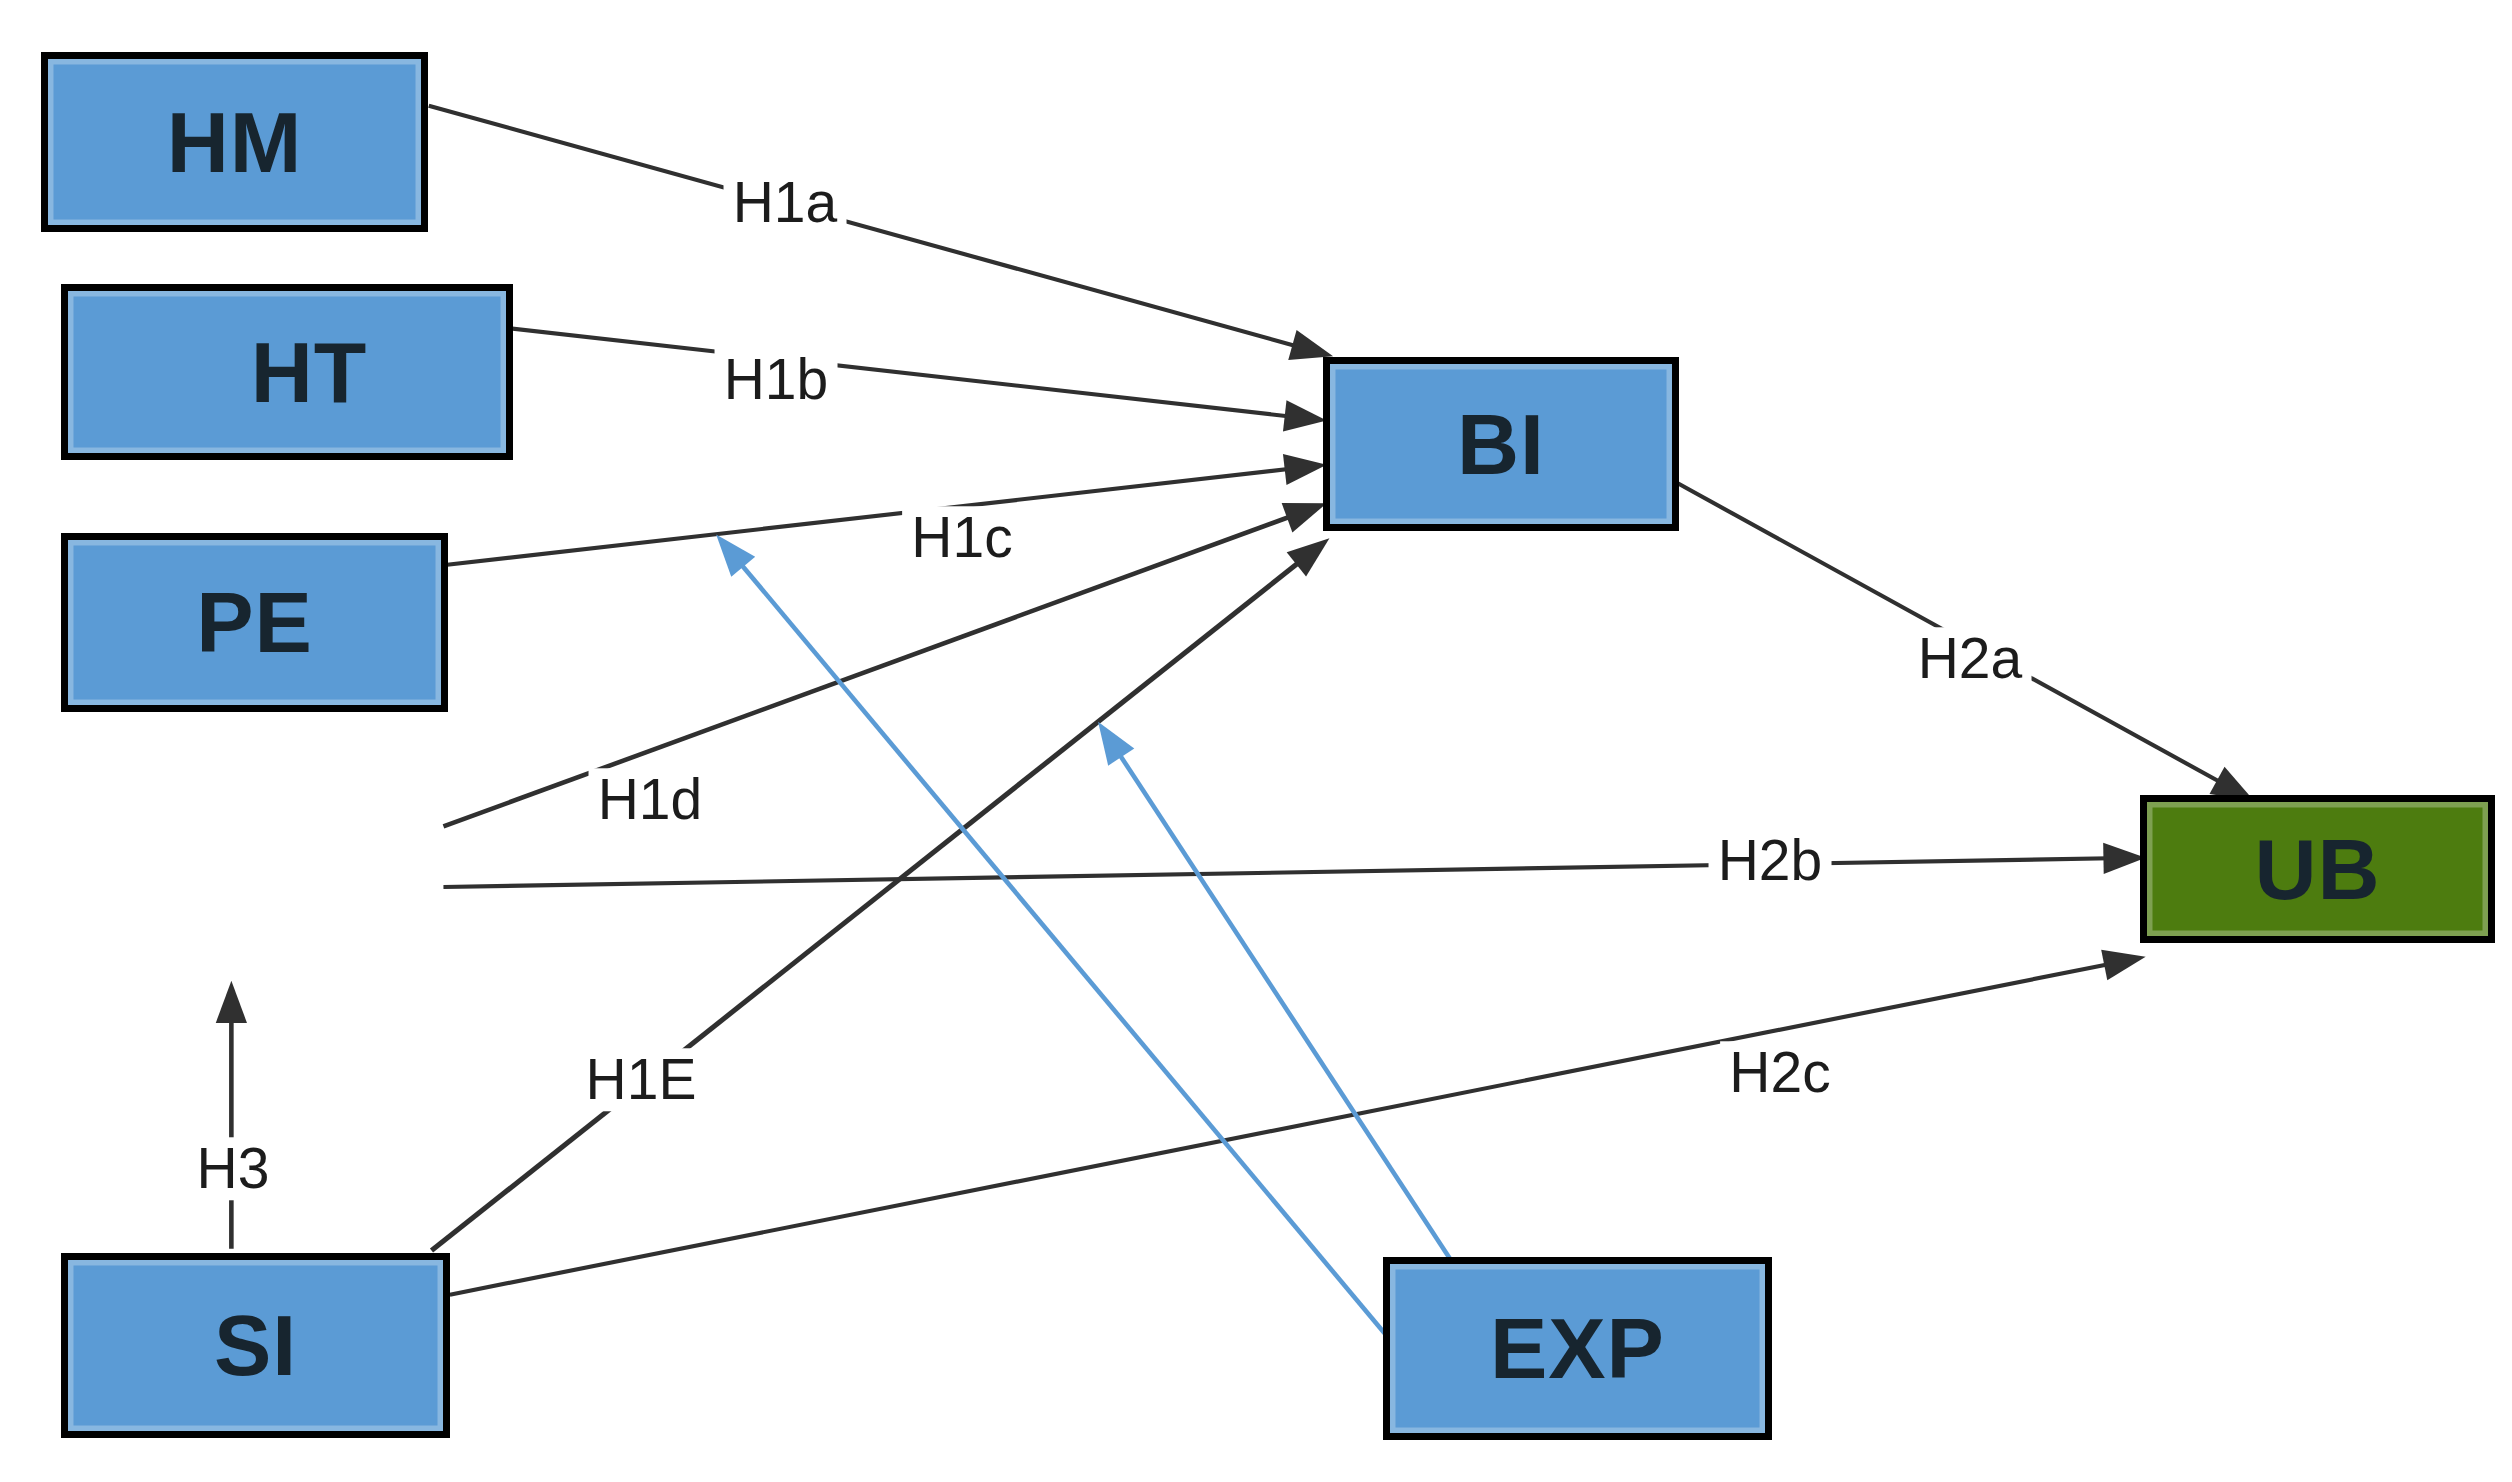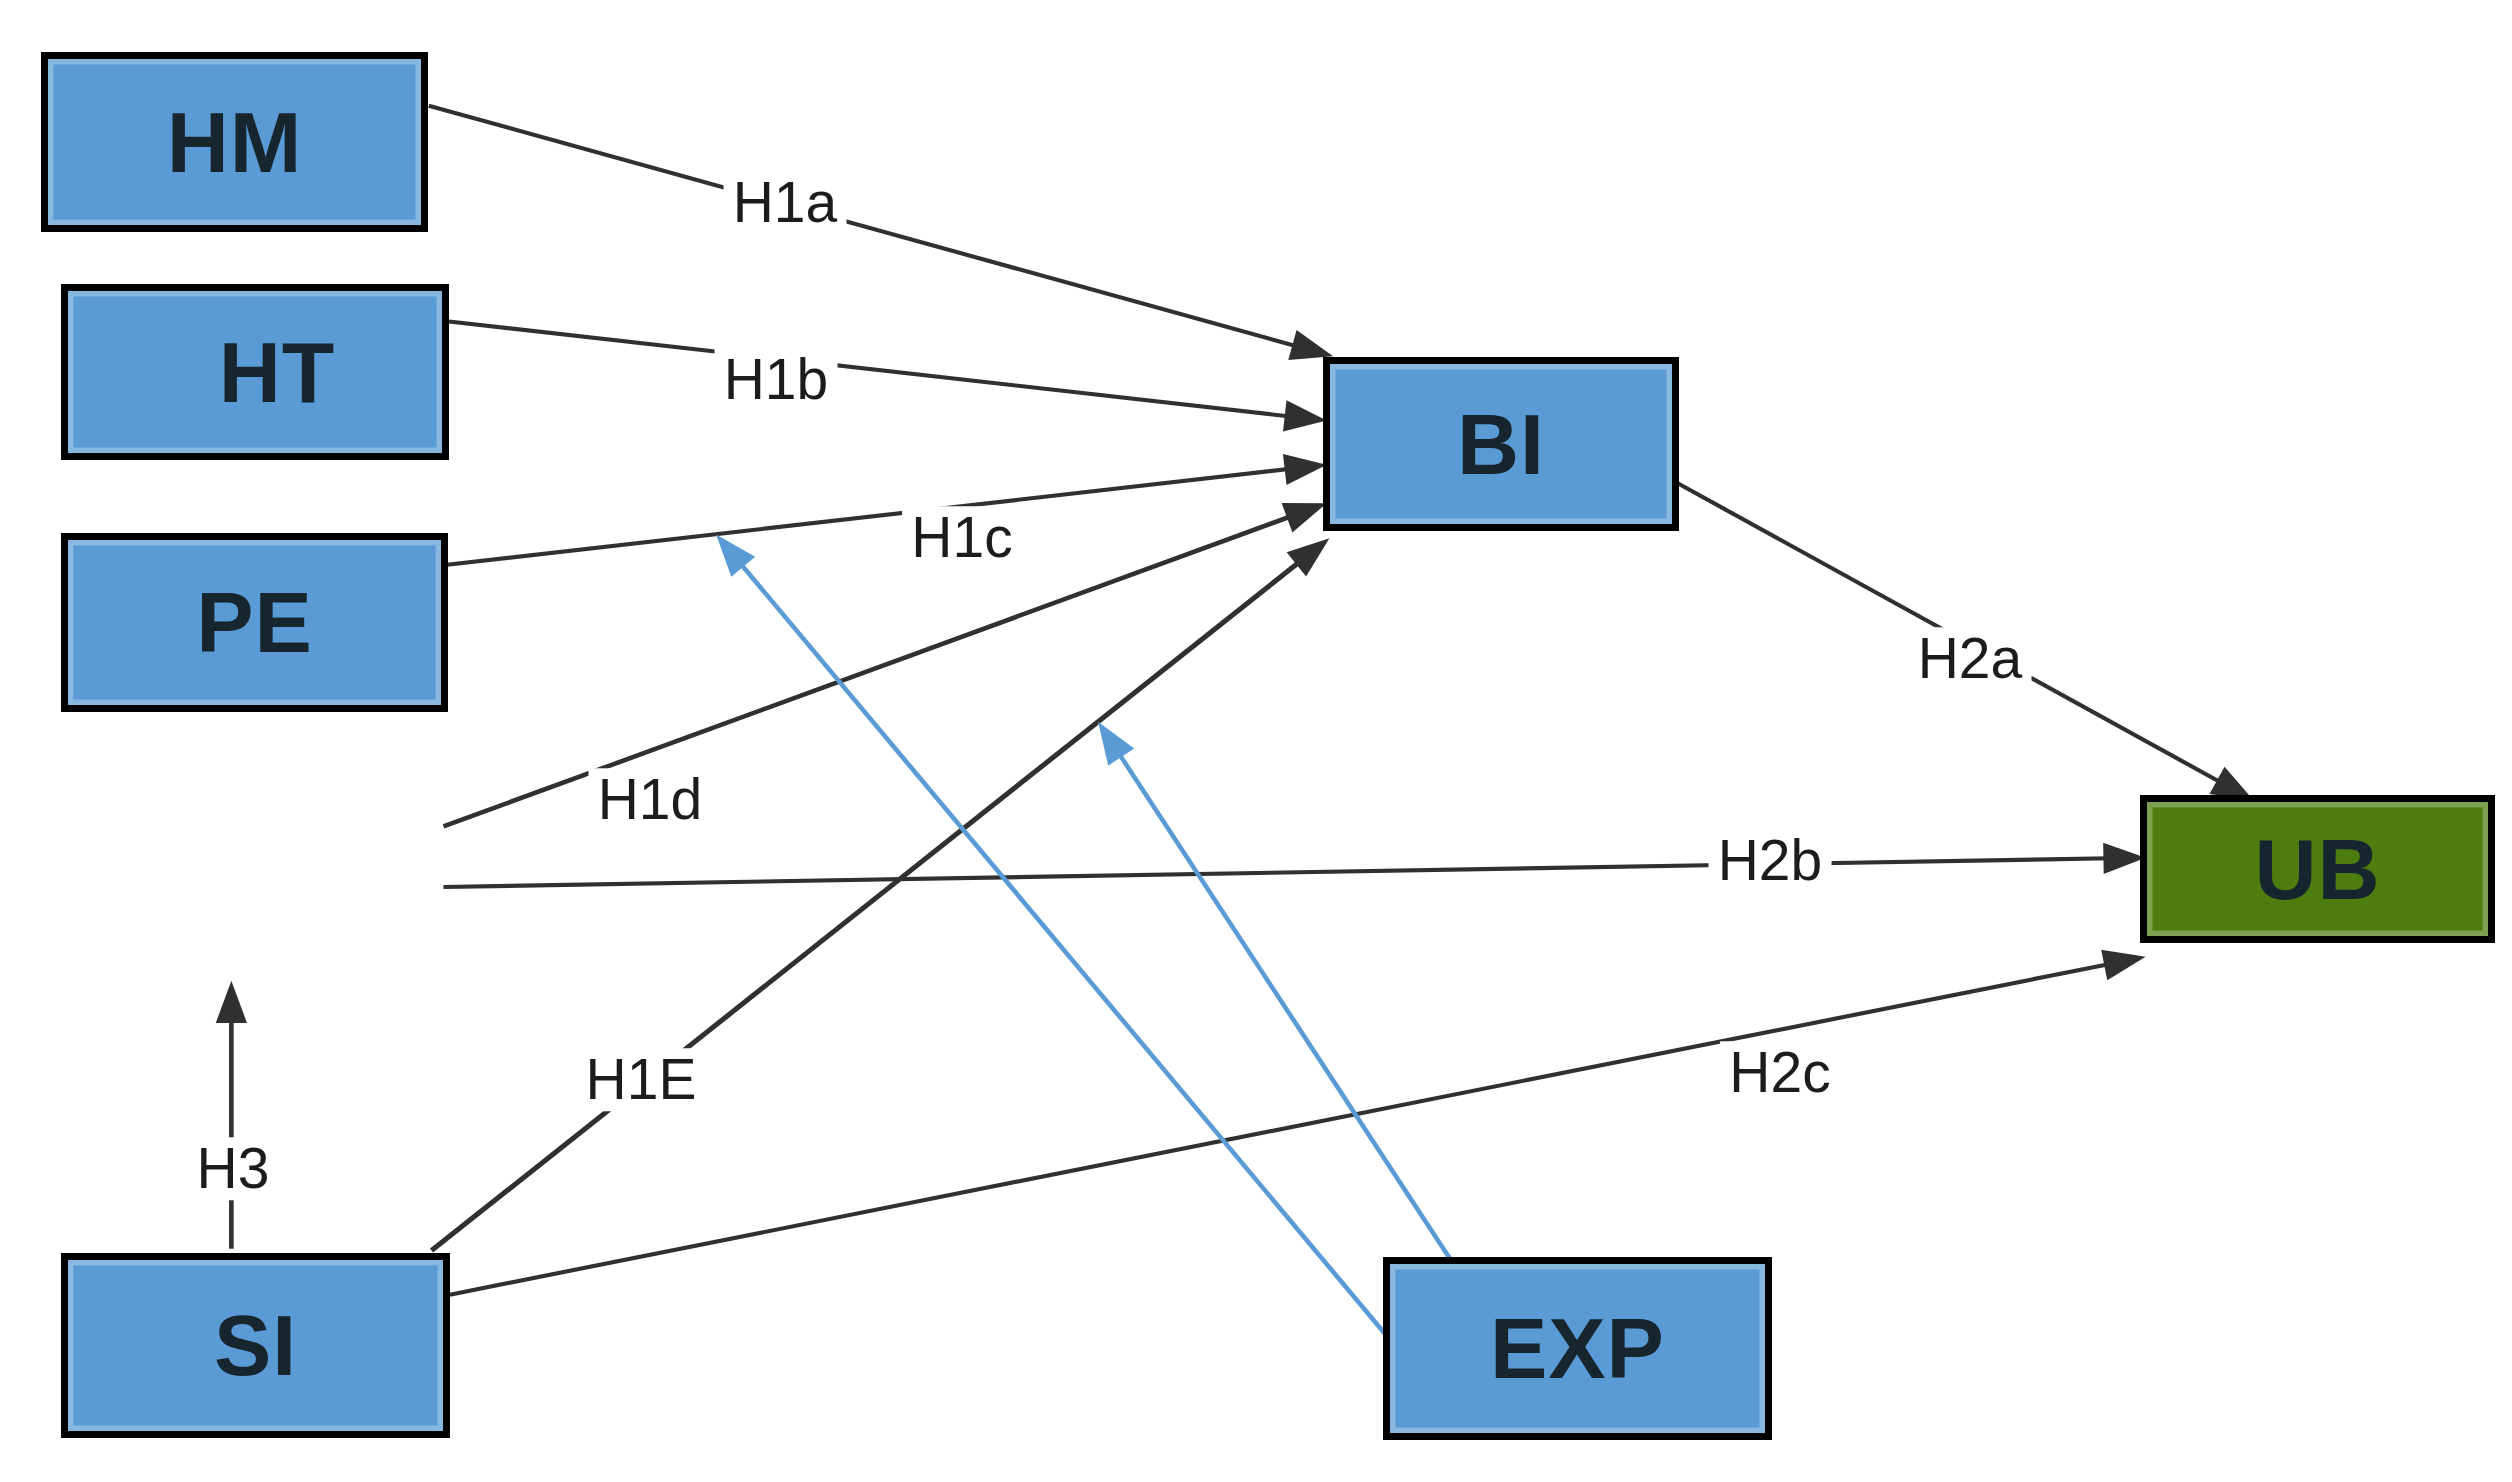--- a/index.html
+++ b/index.html
@@ -81,21 +81,21 @@
         <line x1="1508" y1="1452" x2="794.7601073017601" y2="599.63913922051" stroke="#5B9BD5" stroke-width="5"></line>
         <polygon points="780,582 822.5578392447665,606.3686339136319 796.4825899622736,628.1879229684076" fill="#5B9BD5"></polygon>
       </g>
       <g>
         <line x1="1580" y1="1372" x2="1208.6061879516612" y2="805.2375680720664" stroke="#5B9BD5" stroke-width="5"></line>
         <polygon points="1196,786 1235.431447956589,815.1575189624701 1206.993303850056,833.7927533257956" fill="#5B9BD5"></polygon>
       </g>
     </svg>
 
   <div class="node" style="left: 41px; top: 52px; width: 387px; height: 180px; background: rgb(91, 155, 213); border-color: rgb(0, 0, 0); color: rgb(23, 37, 47);">HM</div>
-  <div class="node" style="left: 61px; top: 284px; width: 388px; height: 176px; background: rgb(91, 155, 213); border-color: rgb(0, 0, 0); color: rgb(23, 37, 47); padding-left: 44px;">HT</div>
+  <div class="node" style="left: 61px; top: 284px; width: 452px; height: 176px; background: rgb(91, 155, 213); border-color: rgb(0, 0, 0); color: rgb(23, 37, 47); padding-left: 44px;">HT</div>
   <div class="node" style="left: 61px; top: 533px; width: 387px; height: 179px; background: rgb(91, 155, 213); border-color: rgb(0, 0, 0); color: rgb(23, 37, 47);">PE</div>
   <div class="node" style="left: 61px; top: 1253px; width: 389px; height: 185px; background: rgb(91, 155, 213); border-color: rgb(0, 0, 0); color: rgb(23, 37, 47);">SI</div>
   <div class="node" style="left: 1323px; top: 357px; width: 356px; height: 174px; background: rgb(91, 155, 213); border-color: rgb(0, 0, 0); color: rgb(23, 37, 47);">BI</div>
   <div class="node" style="left: 2140px; top: 795px; width: 355px; height: 148px; background: #4d7c0f; border-color: rgb(0, 0, 0); color: rgb(23, 37, 47);">UB</div>
   <div class="node" style="left: 1383px; top: 1257px; width: 389px; height: 183px; background: rgb(91, 155, 213); border-color: rgb(0, 0, 0); color: rgb(23, 37, 47);">EXP</div>
 
   <div class="edge-label" style="left: 785px; top: 179px; color: rgb(28, 28, 28);">H1a</div>
   <div class="edge-label" style="left: 776px; top: 356px; color: rgb(28, 28, 28);">H1b</div>
   <div class="edge-label" style="left: 962px; top: 514px; color: rgb(28, 28, 28);">H1c</div>
   <div class="edge-label" style="left: 650px; top: 776px; color: rgb(28, 28, 28);">H1d</div>

